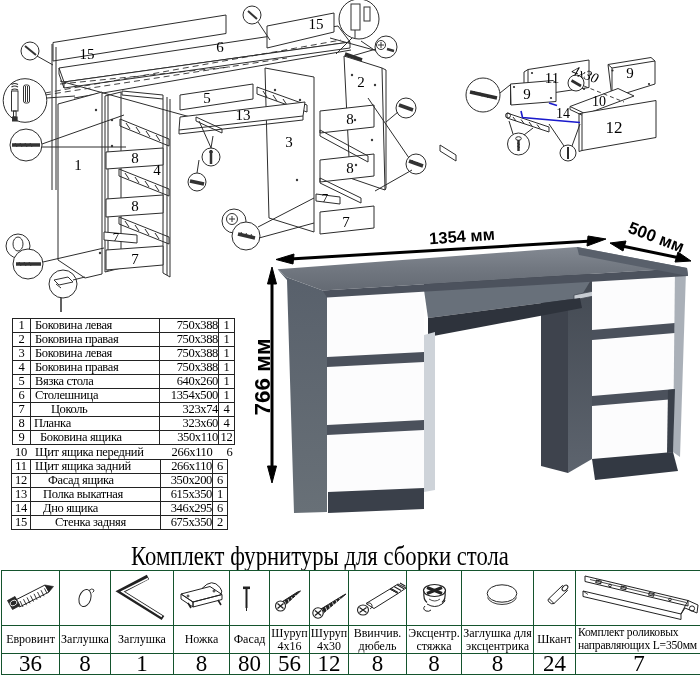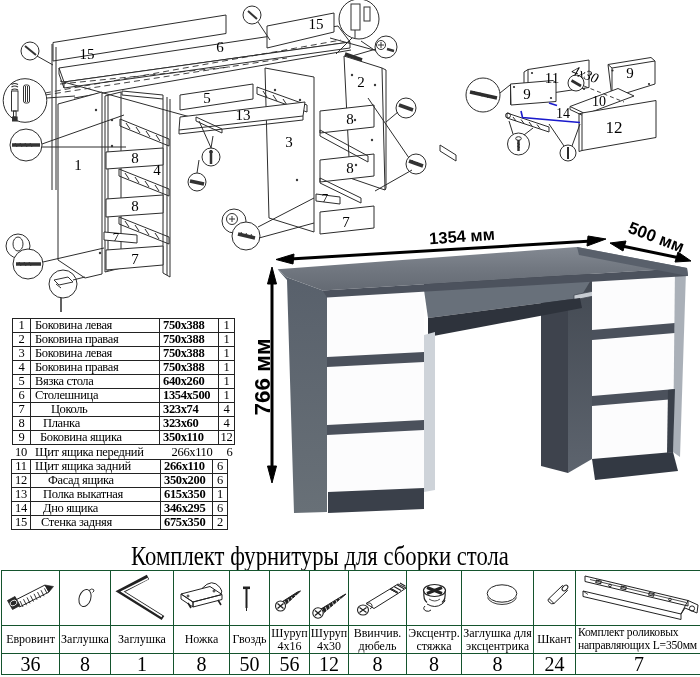--- a/index.html
+++ b/index.html
@@ -4,31 +4,31 @@
 <style>
   html,body{margin:0;padding:0;background:#fff;}
   #page{position:relative;width:700px;height:677px;background:#fff;overflow:hidden;
         font-family:"Liberation Serif", serif;}
   #art{position:absolute;left:0;top:0;}
   table{border-collapse:collapse;}
   .ptable{position:absolute;font-family:"Liberation Serif",serif;font-size:12.5px;letter-spacing:-0.35px;color:#000;}
   .ptable td{border:1px solid #222;padding:0;height:13px;line-height:13px;white-space:nowrap;}
   .ptable .num{text-align:center;}
   .ptable .nm{padding-left:4px;text-align:left;}
-  .ptable .sz{text-align:left;padding-left:3px;font-weight:bold;}
+  .ptable .sz{text-align:right;padding-left:3px;}
   .ptable .q{text-align:center;}
   #row10{position:absolute;left:12px;top:445px;width:230px;font-size:12.5px;letter-spacing:-0.35px;
          font-family:"Liberation Serif",serif;display:flex;height:14px;line-height:14px;}
   #heading{position:absolute;left:0;top:541px;width:640px;text-align:center;
            font-size:27px;font-family:"Liberation Serif",serif;color:#000;
            transform:scaleX(0.84);transform-origin:320px 0;}
   #hw{position:absolute;left:1px;top:570px;font-family:"Liberation Serif",serif;table-layout:fixed;}
   #hw td{border:1px solid #14532d;text-align:center;vertical-align:middle;padding:0;overflow:hidden;}
   #hw .lab{font-size:12px;line-height:12.5px;height:27px;white-space:nowrap;}
-  #hw .qty{font-size:20px;height:20px;line-height:20px;}
+  #hw .qty{font-size:23px;height:20px;line-height:20px;}
   #hw .ico{height:54px;}
   #hw .ico svg{display:block;margin:0 auto;}
 </style>
 </head>
 <body>
 <div id="page">
 <svg id="art" width="700" height="677" viewBox="0 0 700 677">
 
 <defs>
   <linearGradient id="ginL" x1="0" y1="0" x2="0" y2="1">
@@ -452,21 +452,21 @@
           <td class="q">1</td>
         </tr>
   <tr>
           <td class="num">7</td>
           <td class="nm" style="padding-left:20px">Цоколь</td>
           <td class="sz">323x74</td>
           <td class="q">4</td>
         </tr>
   <tr>
           <td class="num">8</td>
-          <td class="nm" style="padding-left:12px">Планка</td>
+          <td class="nm" style="padding-left:3px">Планка</td>
           <td class="sz">323x60</td>
           <td class="q">4</td>
         </tr>
   <tr>
           <td class="num">9</td>
           <td class="nm" style="padding-left:9px">Боковина ящика</td>
           <td class="sz">350x110</td>
           <td class="q">12</td>
         </tr>
 </tbody>
@@ -504,21 +504,21 @@
           <td class="q">1</td>
         </tr>
   <tr>
           <td class="num">14</td>
           <td class="nm" style="padding-left:12px">Дно ящика</td>
           <td class="sz">346x295</td>
           <td class="q">6</td>
         </tr>
   <tr>
           <td class="num">15</td>
-          <td class="nm" style="padding-left:10px">Стенка задняя</td>
+          <td class="nm" style="padding-left:24px">Стенка задняя</td>
           <td class="sz">675x350</td>
           <td class="q">2</td>
         </tr>
 </tbody>
     </table>
 
 <div id="heading">Комплект фурнитуры для сборки стола</div>
 
 <table id="hw">
   <colgroup>
@@ -663,35 +663,35 @@
       <path d="M7,19 l5,3.5" stroke-width="0.8"></path>
               </g>
             </svg>
           </td>
   </tr>
   <tr>
     <td class="lab">Евровинт</td>
           <td class="lab">Заглушка</td>
           <td class="lab">Заглушка</td>
     <td class="lab">Ножка</td>
-          <td class="lab">Гвоздь</td>
+          <td class="lab">Фасад</td>
           <td class="lab">Шуруп<br>4x16</td>
     <td class="lab">Шуруп<br>4x30</td>
           <td class="lab">Ввинчив.<br>дюбель</td>
           <td class="lab">Эксцентр.<br>стяжка</td>
     <td class="lab">Заглушка для<br>эксцентрика</td>
           <td class="lab">Шкант</td>
     <td class="lab" style="text-align:left;padding-left:2px;font-size:11.6px;letter-spacing:-0.2px;">Комплект роликовых<br>направляющих L=350мм</td>
   </tr>
   <tr>
     <td class="qty">36</td>
           <td class="qty">8</td>
           <td class="qty">1</td>
           <td class="qty">8</td>
-    <td class="qty">50</td>
+    <td class="qty">80</td>
           <td class="qty">56</td>
           <td class="qty">12</td>
           <td class="qty">8</td>
     <td class="qty">8</td>
           <td class="qty">8</td>
           <td class="qty">24</td>
           <td class="qty">7</td>
   </tr>
 </tbody>
     </table>

